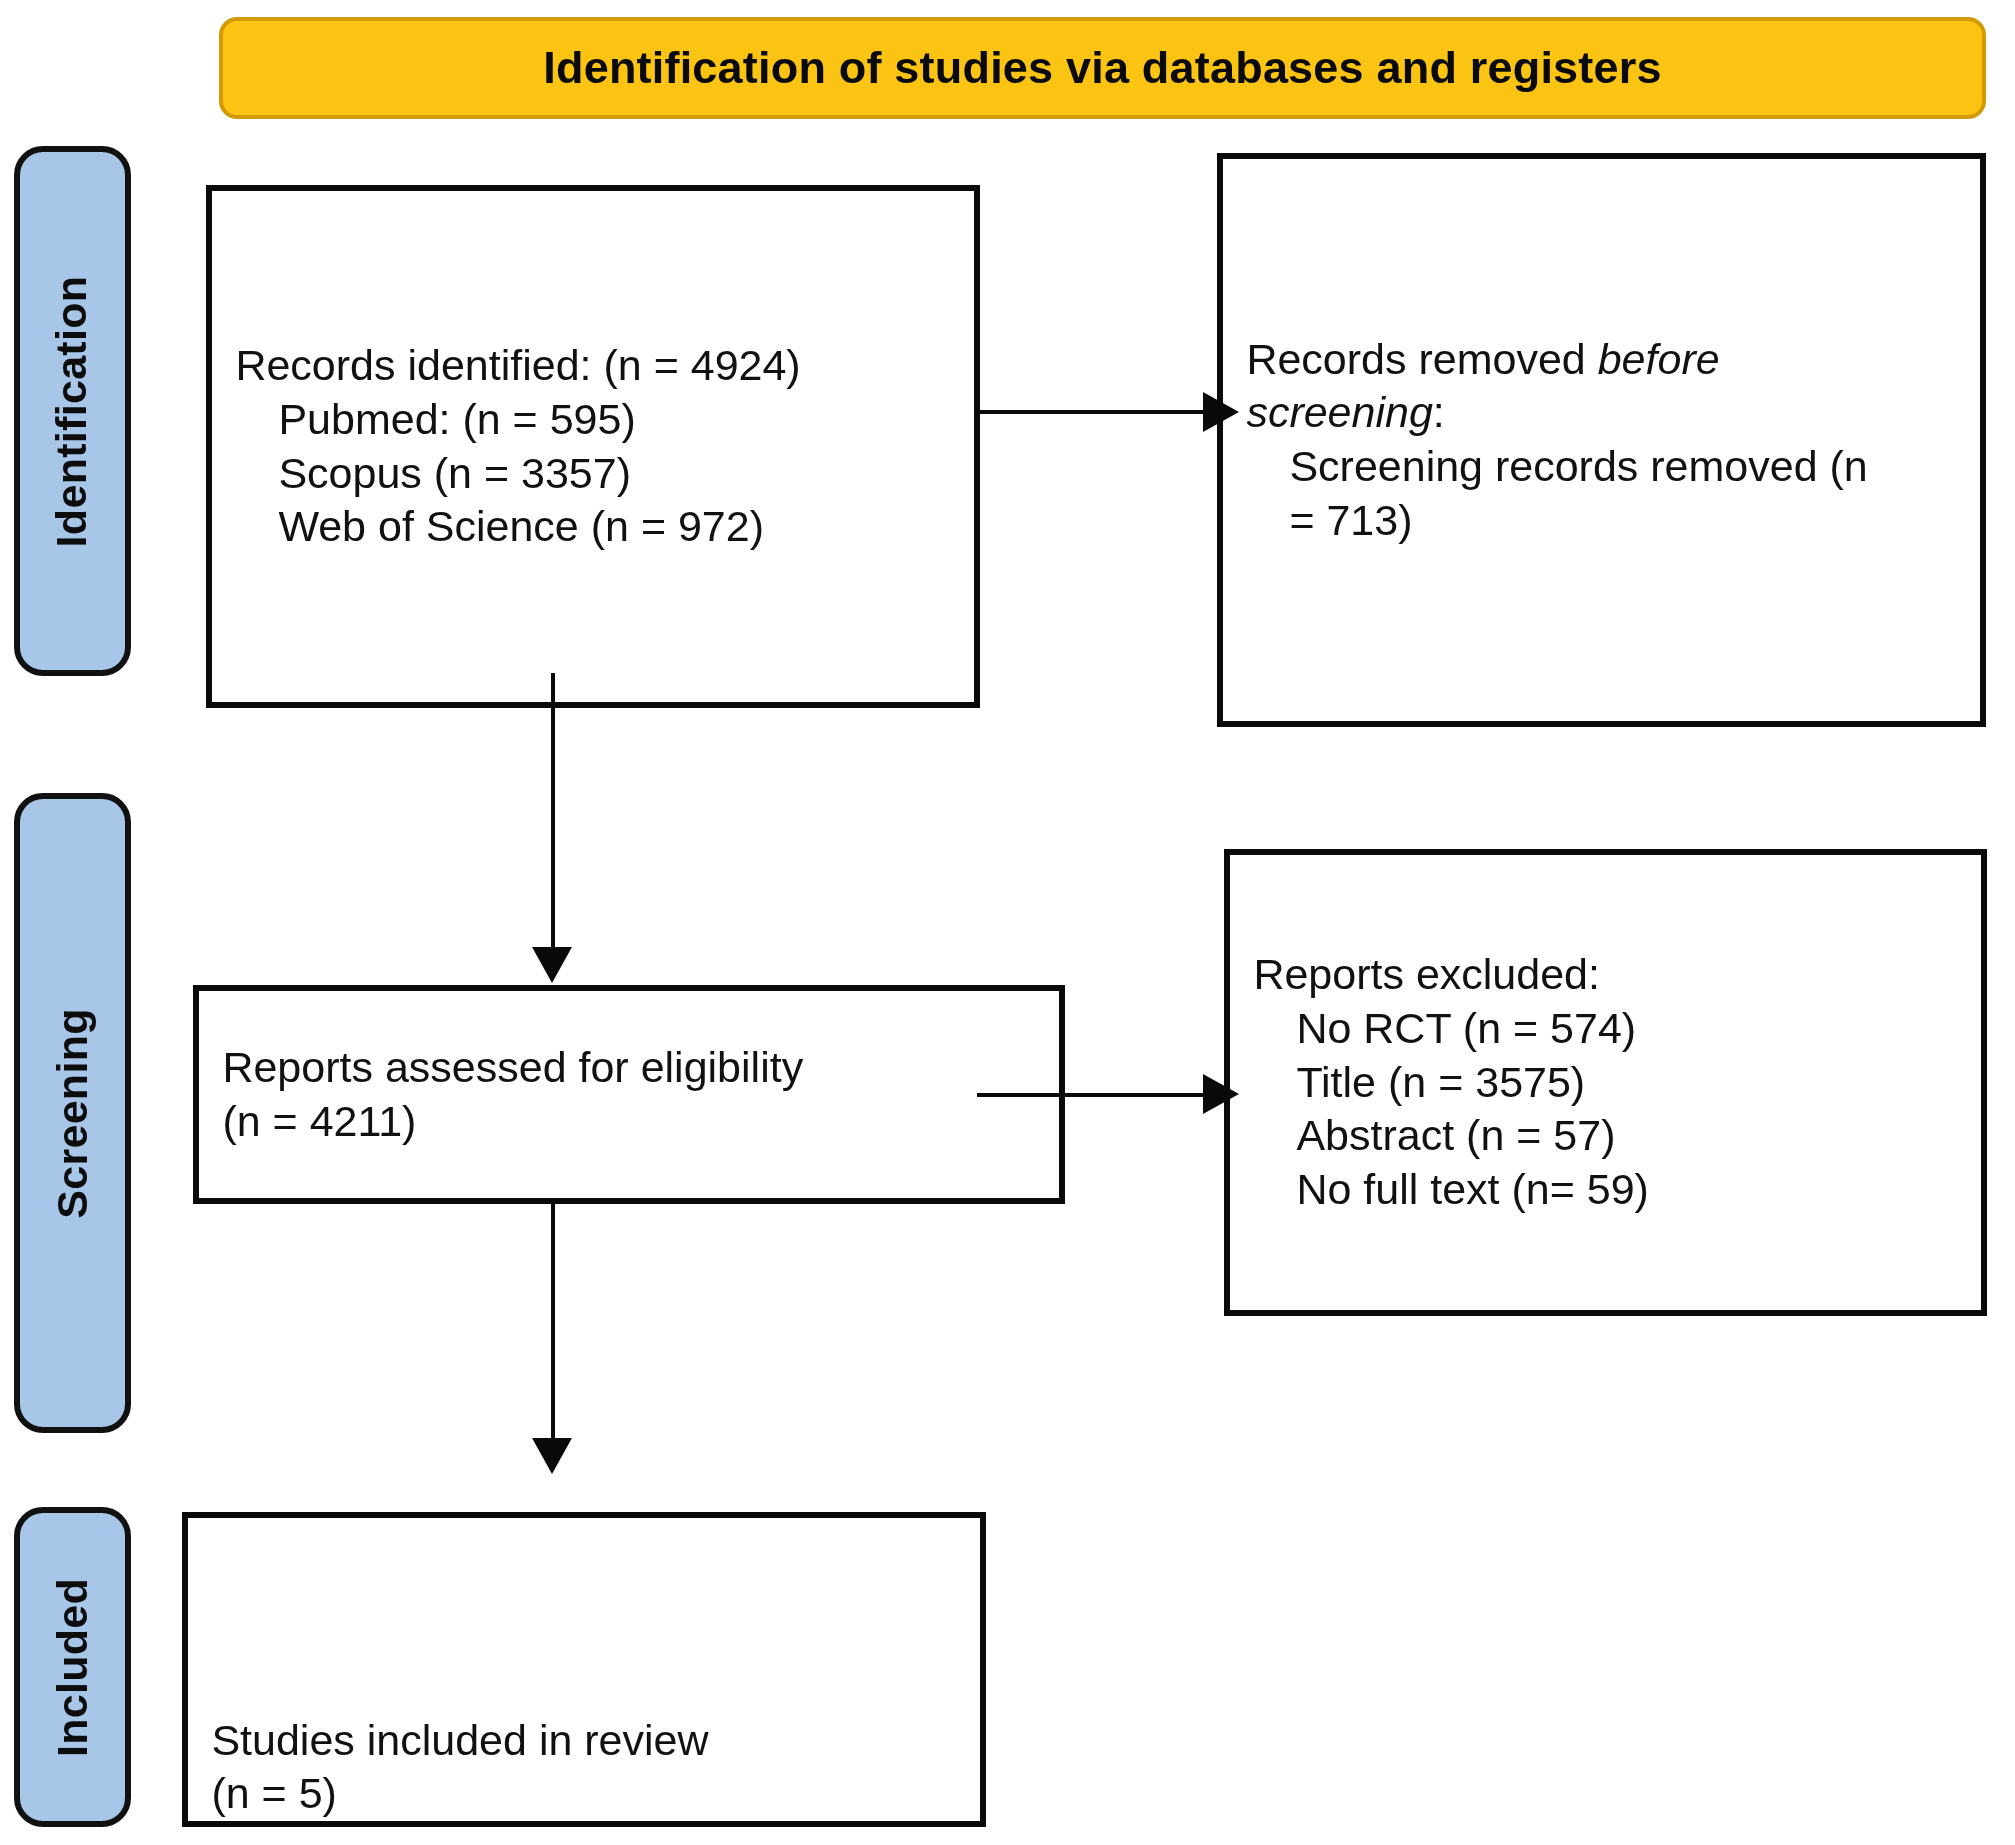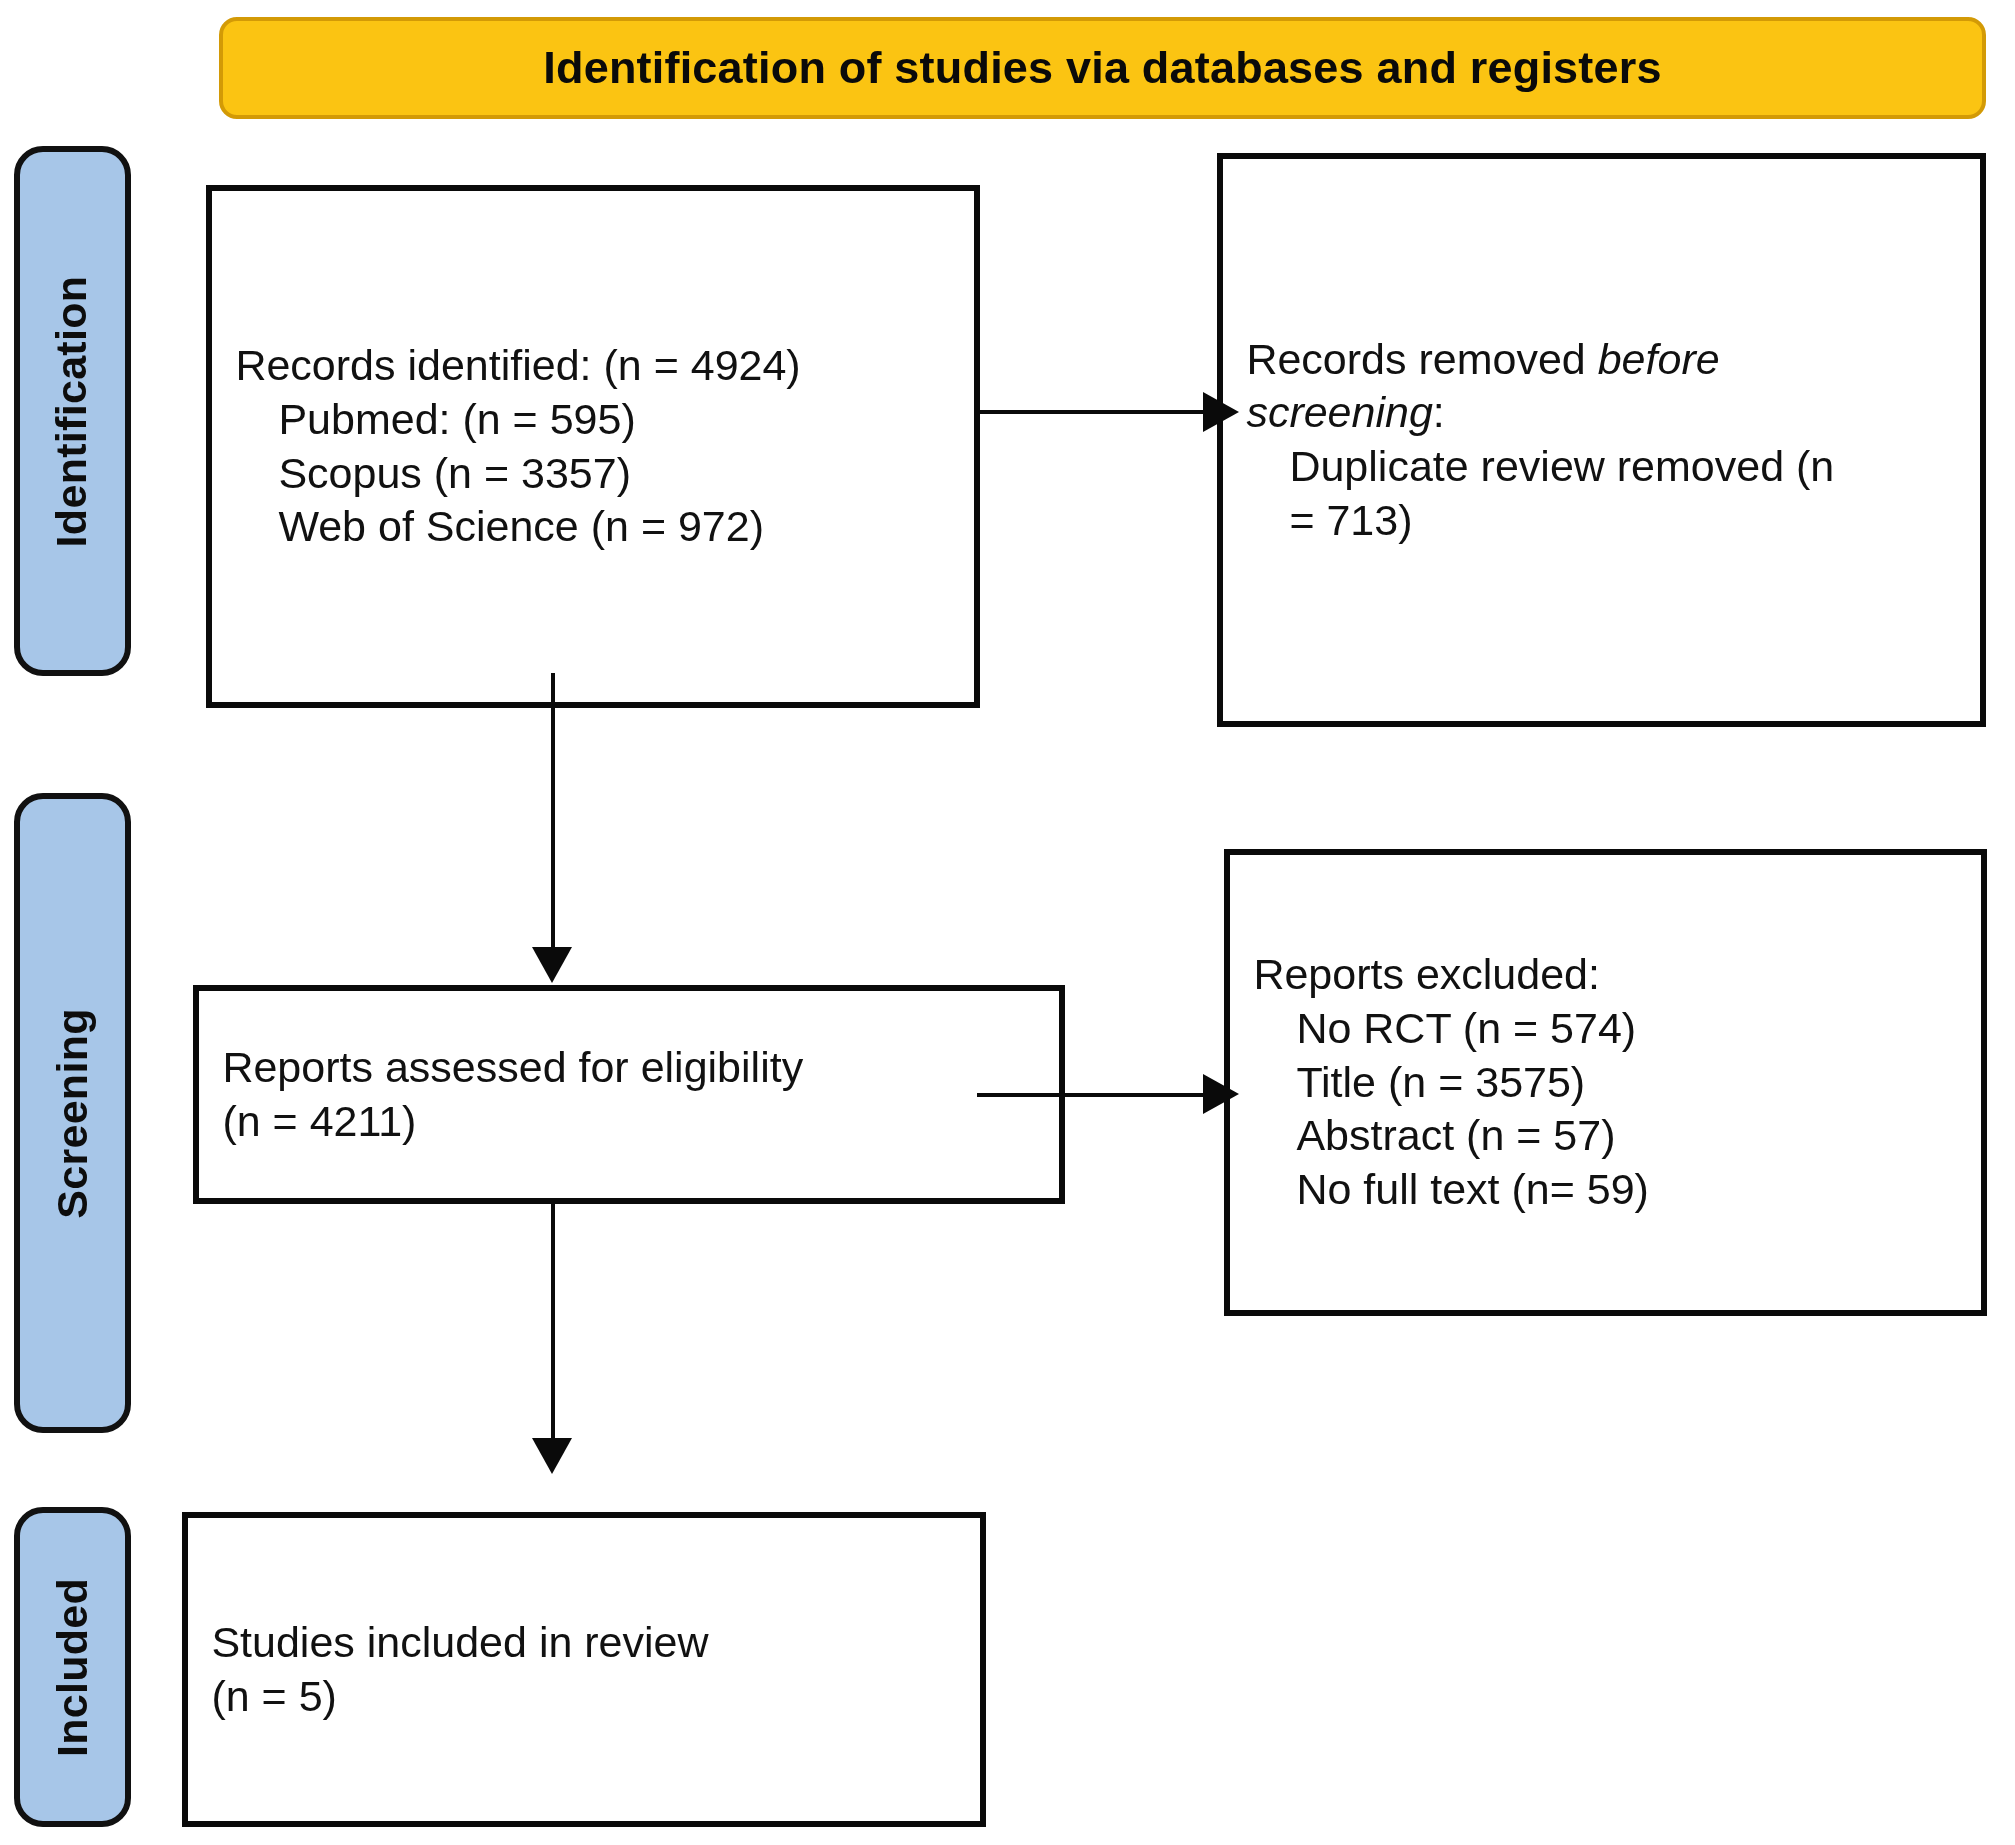--- a/index.html
+++ b/index.html
@@ -144,21 +144,21 @@
       <span class="box-line indent">Pubmed: (n = 595)</span>
       <span class="box-line indent">Scopus (n = 3357)</span>
       <span class="box-line indent">Web of Science (n = 972)</span>
     </div>
   </div>
 
   <div class="flow-box" style="left:1217px; top:153px; width:769px; height:574px;">
     <div class="box-text">
       <span class="box-line"><span>Records removed </span><span class="ital">before</span></span>
       <span class="box-line"><span class="ital">screening</span><span>:</span></span>
-      <span class="box-line indent">Duplicate review removed (n</span>
+      <span class="box-line indent">Screening records removed (n</span>
       <span class="box-line hang">= 713)</span>
     </div>
   </div>
 
   <div class="flow-box" style="left:193px; top:985px; width:872px; height:219px;">
     <div class="box-text">
       <span class="box-line">Reports assessed for eligibility</span>
       <span class="box-line">(n = 4211)</span>
     </div>
   </div>
@@ -166,21 +166,21 @@
   <div class="flow-box" style="left:1224px; top:849px; width:763px; height:467px;">
     <div class="box-text">
       <span class="box-line">Reports excluded:</span>
       <span class="box-line indent">No RCT (n = 574)</span>
       <span class="box-line indent">Title (n = 3575)</span>
       <span class="box-line indent">Abstract (n = 57)</span>
       <span class="box-line indent">No full text (n= 59)</span>
     </div>
   </div>
 
-  <div class="flow-box" style="left:182px; top:1512px; width:804px; height:315px;">
+  <div class="flow-box" style="left:182px; top:1512px; width:804px; height:315px;justify-content:flex-end;">
     <div class="box-text">
       <span class="box-line">Studies included in review</span>
       <span class="box-line">(n = 5)</span>
     </div>
   </div>
 
   <div class="conn-h" style="left:977px; top:410px; width:227px;"></div>
   <div class="arrow-right" style="left:1203px; top:392px;"></div>
 
   <div class="conn-v" style="left:551px; top:673px; height:275px;"></div>

